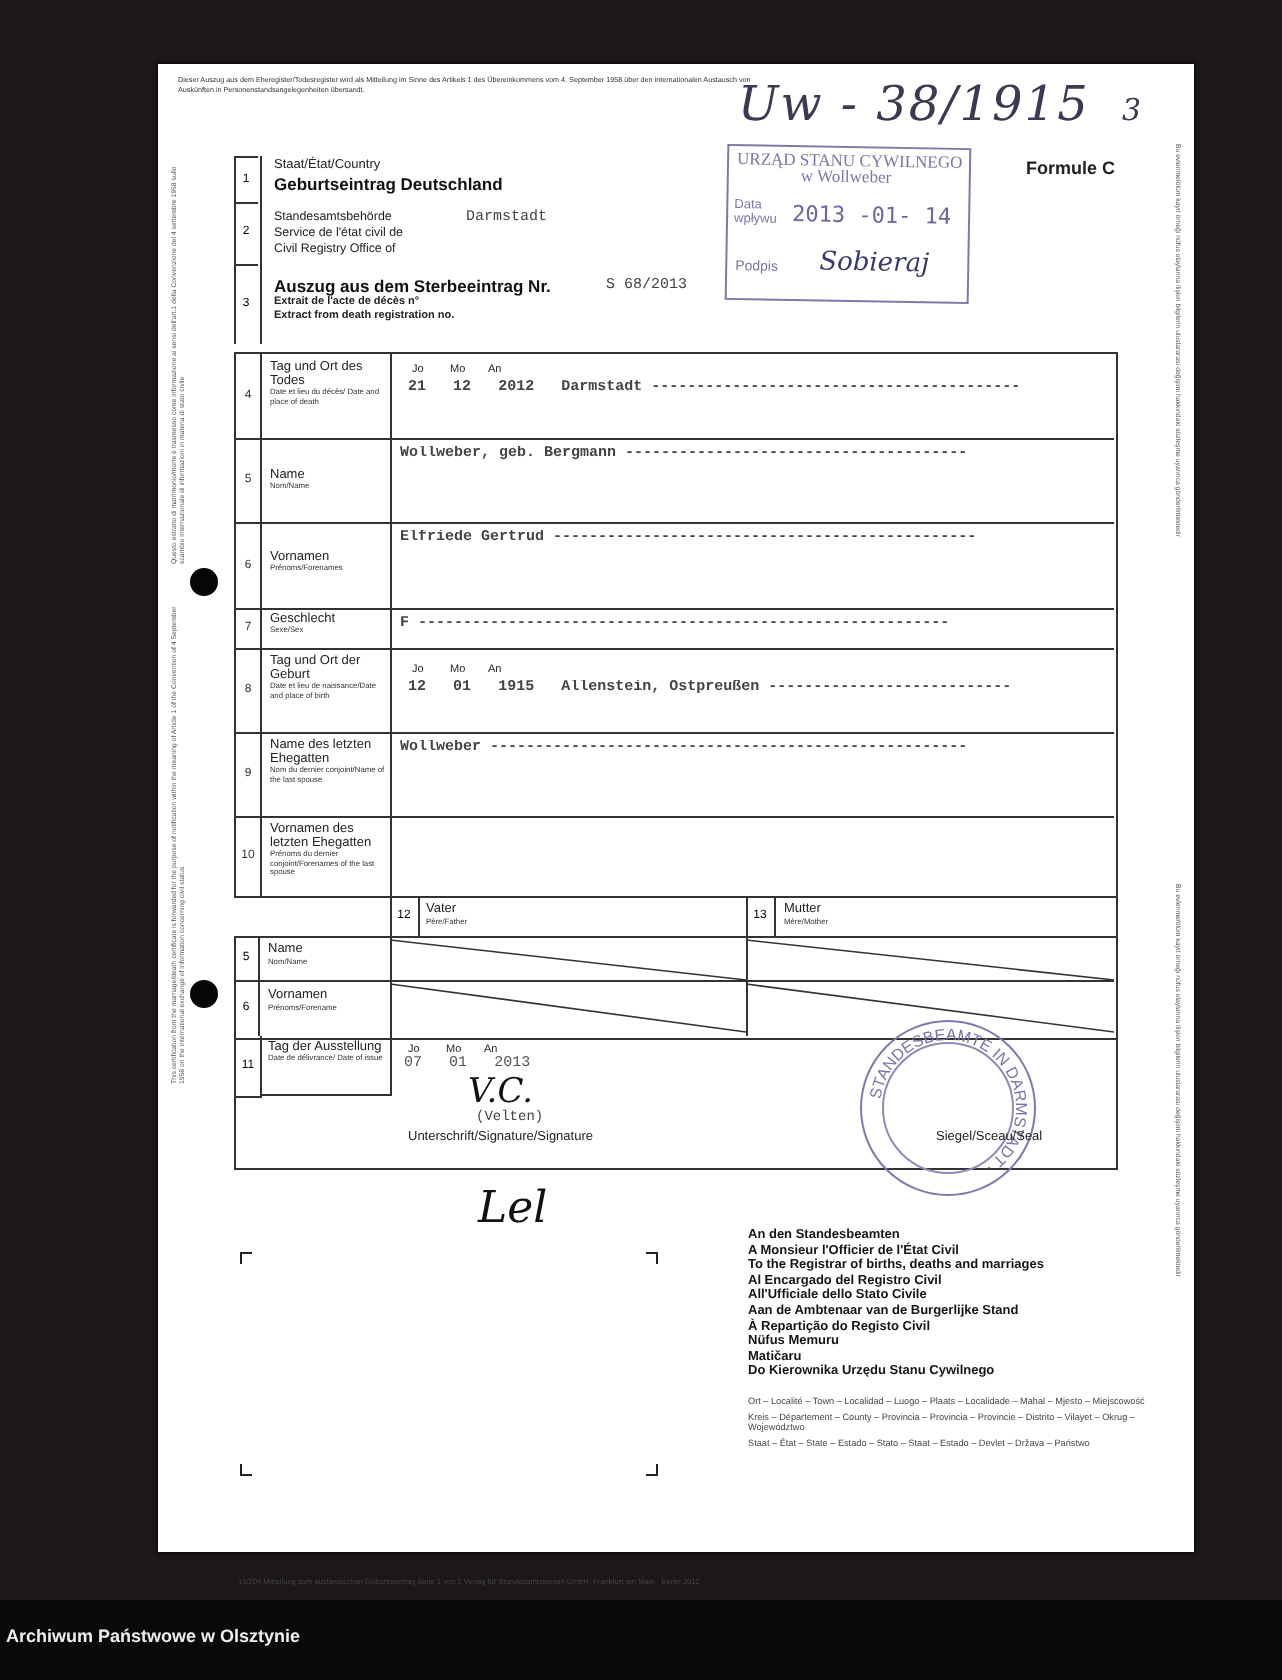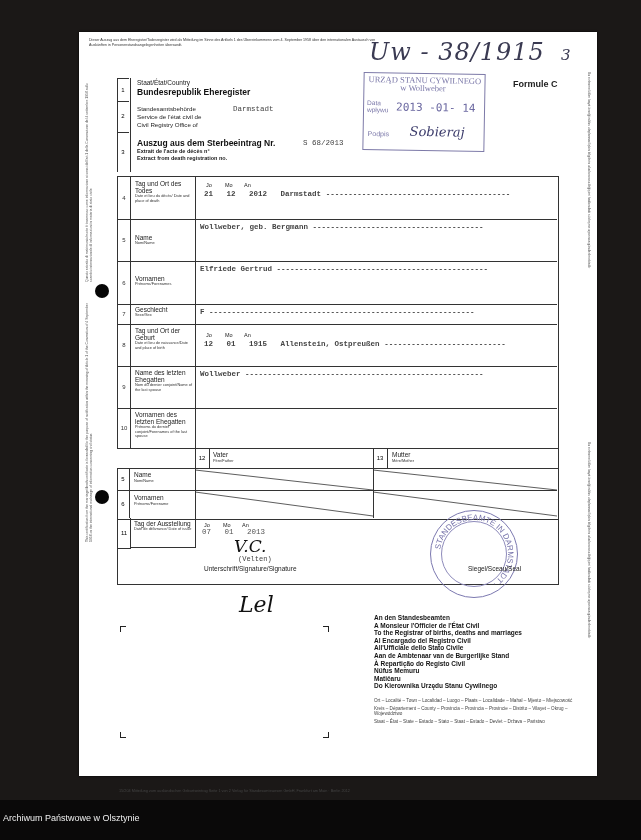--- a/index.html
+++ b/index.html
@@ -28,21 +28,21 @@
   .val{position:absolute;left:82px;top:4px;font-family:"Liberation Mono",monospace;font-size:7.5px;color:#444;white-space:nowrap;right:4px;overflow:hidden;font-weight:bold;}
   .dash{letter-spacing:0;}
   .dmy{position:absolute;left:88px;top:5px;font-size:5.5px;color:#222;}
   .dmy span{display:inline-block;width:19px;}
   .sec-title{font-weight:bold;font-size:8.5px;color:#111;}
   .sec-sub{font-weight:bold;font-size:5.5px;color:#222;line-height:6.5px;}
   .addr{position:absolute;left:47px;top:609px;font-family:"Liberation Mono",monospace;font-size:7.6px;color:#333;line-height:12px;}
   .recip{position:absolute;left:295px;top:582px;font-weight:bold;font-size:6.5px;color:#151515;line-height:7.6px;}
   .recip2{position:absolute;left:295px;top:666px;font-size:4.6px;color:#444;line-height:5.6px;width:200px;}
   .footer{position:absolute;left:40px;top:757px;font-size:3.8px;color:#444;}
-  .archive{position:absolute;left:3px;top:813px;font-weight:normal;font-size:9px;color:#eee;}
+  .archive{position:absolute;left:3px;top:813px;font-weight:bold;font-size:9px;color:#eee;}
   .seal{position:absolute;left:351px;top:478px;width:86px;height:86px;border-radius:50%;border:1.5px solid #7c79b0;}
   .seal .in{position:absolute;left:10px;top:10px;width:64px;height:64px;border-radius:50%;border:1px solid #8e8bbb;}
   .sig{position:absolute;font-family:"DejaVu Serif",serif;font-style:italic;color:#111;}
   .corner{position:absolute;width:5px;height:5px;border-color:#222;border-style:solid;}
 </style>
 </head>
 <body>
 
 <div class="bgtop"></div>
 
@@ -69,21 +69,21 @@
 
   <div class="hole" style="left:16px;top:252px;"></div>
   <div class="hole" style="left:16px;top:458px;"></div>
 
   <div style="position:absolute;left:38px;top:46px;width:270px;height:94px;">
     <div style="position:absolute;left:0;top:0;width:12px;height:94px;border-right:1px solid #333;border-left:1px solid #333;"></div>
     <div style="position:absolute;left:0;top:0;width:12px;height:22px;border-top:1px solid #333;border-bottom:1px solid #333;font-size:6px;display:flex;align-items:center;justify-content:center;">
         <span>1</span>
       </div>
     <div style="position:absolute;left:20px;top:1px;font-size:6.5px;color:#222;">Staat/État/Country</div>
-    <div class="sec-title" style="position:absolute;left:20px;top:9px;">Bundesrepublik Eheregister</div>
+    <div class="sec-title" style="position:absolute;left:20px;top:9px;">Geburtseintrag Deutschland</div>
 
     <div style="position:absolute;left:0;top:22px;width:12px;height:32px;border-bottom:1px solid #333;font-size:6px;display:flex;align-items:center;justify-content:center;">
         <span>2</span>
       </div>
     <div style="position:absolute;left:20px;top:27px;font-size:6.2px;color:#222;line-height:8px;">
       <div>Standesamtsbehörde</div>
       <div>Service de l'état civil de</div>
       <div>Civil Registry Office of</div>
     </div>
     <div style="position:absolute;left:116px;top:27px;font-family:'Liberation Mono',monospace;font-size:7.5px;color:#444;">Darmstadt</div>

